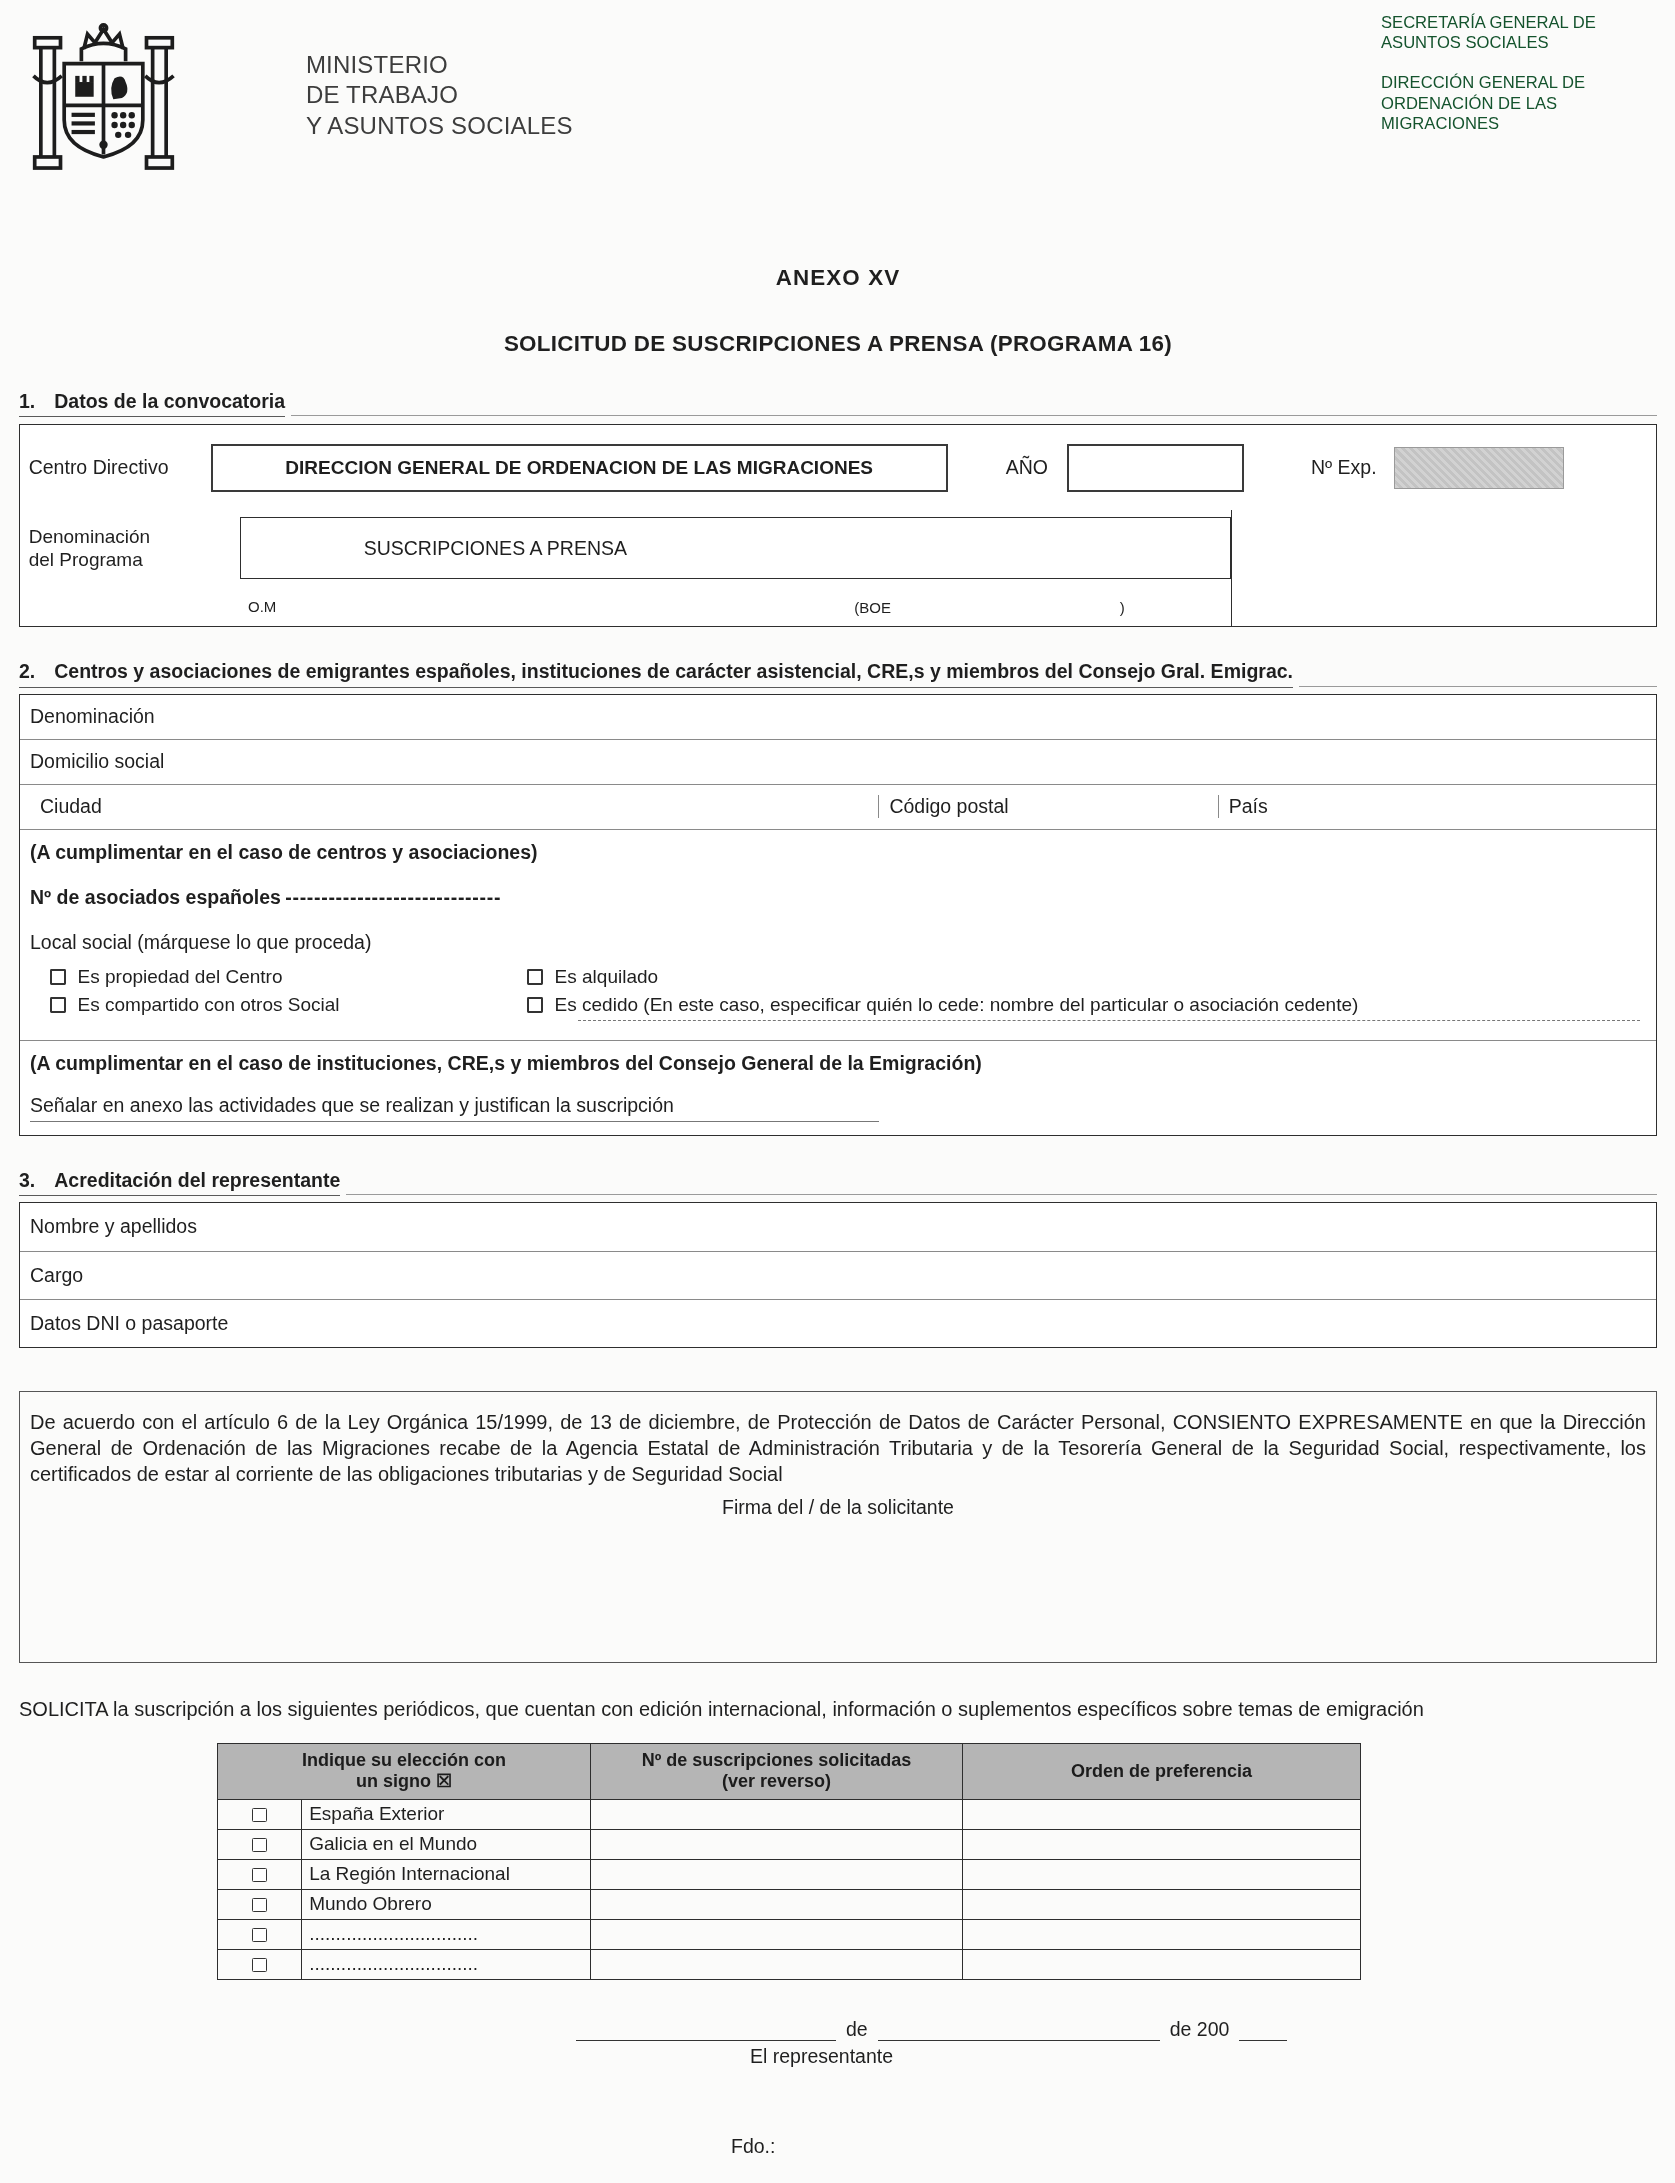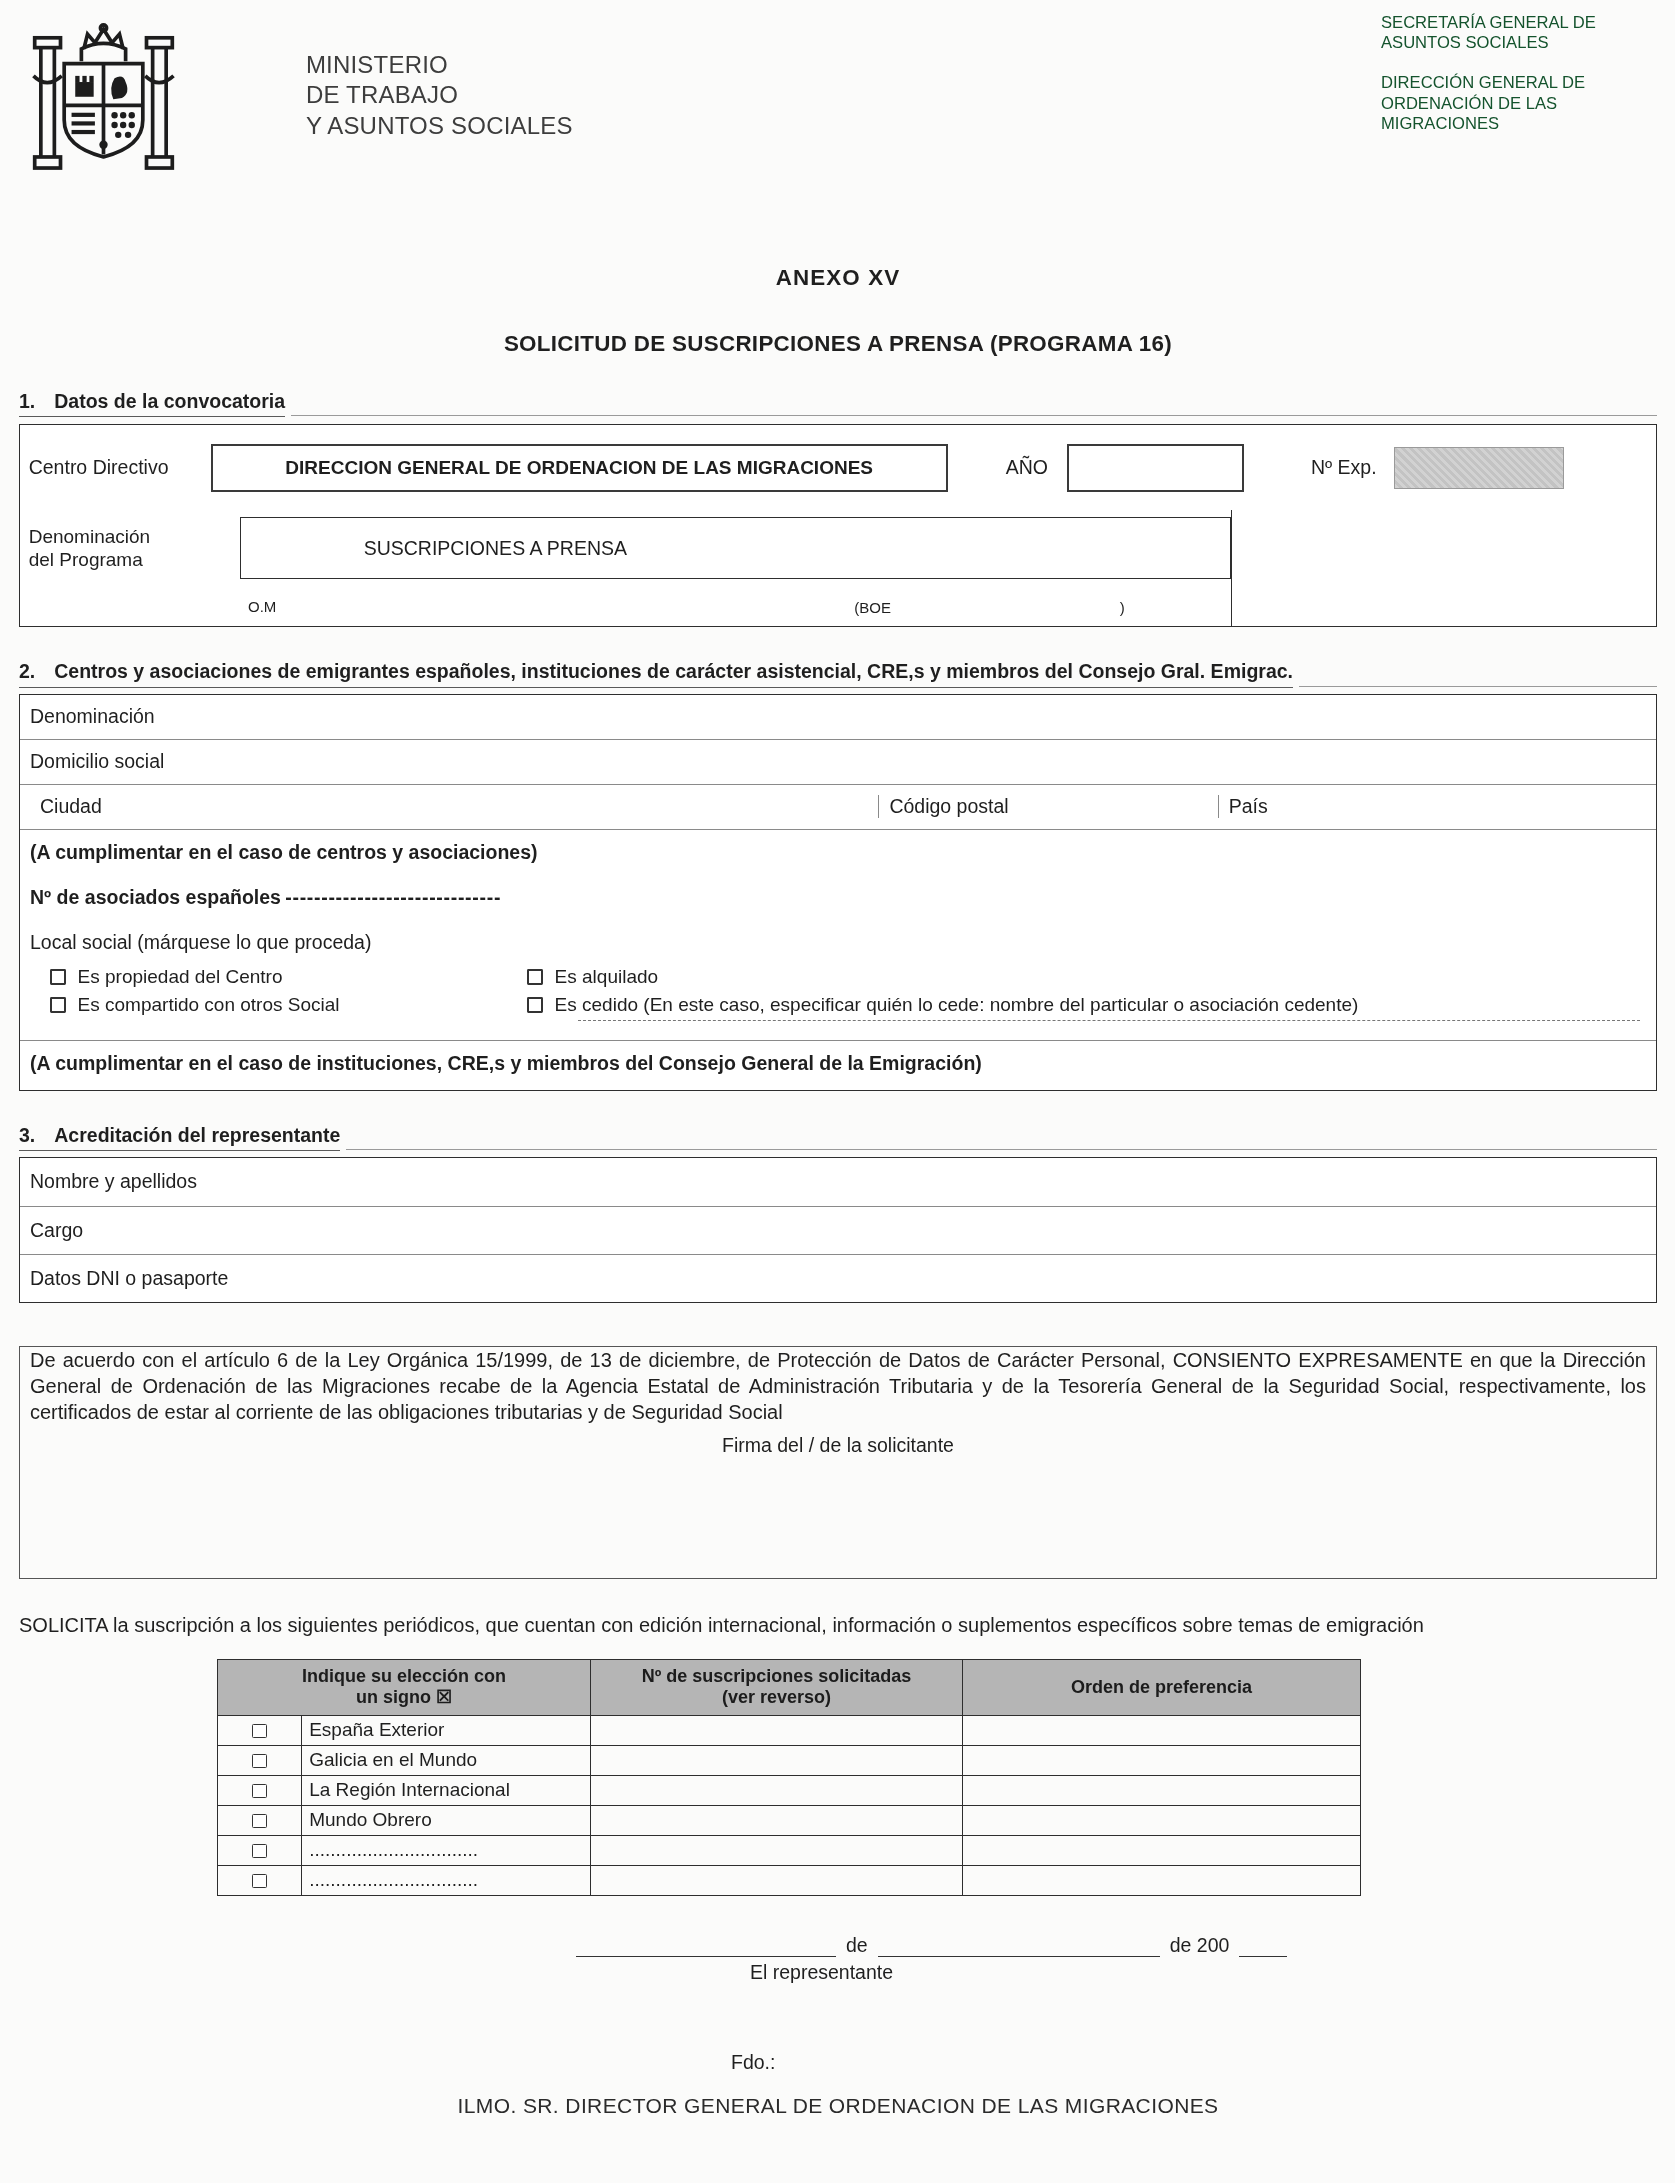--- a/index.html
+++ b/index.html
@@ -68,21 +68,21 @@
   .instituciones-row { border-top:1.4px solid #8a8a8a; margin-top:19px; font-weight:bold; min-height:42px; }
   .senalar-row { min-height:38px; }
   .senalar-text { display:inline-block; min-width:849px; border-bottom:1.4px solid #777; padding-bottom:3.6px; }
 
   
   .sec3 { margin-top:5.8px; }
   .sec3 .row { height:48px; display:flex; align-items:center; padding:0 10px; font-size:19.5px; }
   .sec3 .row + .row { border-top:1.4px solid #8a8a8a; }
 
   
-  .consent-box { margin-top:43px; border:1.4px solid #555; height:233px; padding:0 10px; display:flex; flex-direction:column; }
+  .consent-box { margin-top:43px; border:1.4px solid #555; height:272px; padding:17px 10px; display:flex; flex-direction:column; }
   .consent-text { font-size:20px; line-height:1.3; text-align:justify; }
   .firma-label { text-align:center; margin-top:8.7px; font-size:19.5px; }
   .signature-area { flex:1; }
 
   
   .solicita { margin-top:33px; font-size:20px; line-height:1.35; text-align:justify; }
 
   
   .subs-table { margin:20px 0 0 198px; border-collapse:collapse; table-layout:fixed; }
   .subs-table th { background:#b5b5b5; border:1.4px solid #2e2e2e; font-size:18px; font-weight:bold;
@@ -254,20 +254,23 @@
       </div>
       <div class="opt">
         <span class="cb"></span>
         <span>Es cedido (En este caso, especificar quién lo cede: nombre del particular o asociación cedente)</span>
       </div>
     </div>
     <div class="cedido-underline"></div>
     <div class="row bold-note instituciones-row">
       <span>(A cumplimentar en el caso de instituciones, CRE,s y miembros del Consejo General de la Emigración)</span>
     </div>
+    <div class="row senalar-row">
+      <span class="senalar-text">Señalar en anexo las actividades que se realizan y justifican la suscripción</span>
+    </div>
   </div>
 
   <div class="sec-heading">
     <span class="sec-label">
       <span>3.</span>
       <span>Acreditación del representante</span>
     </span>
     <span class="fill"></span>
   </div>
 

